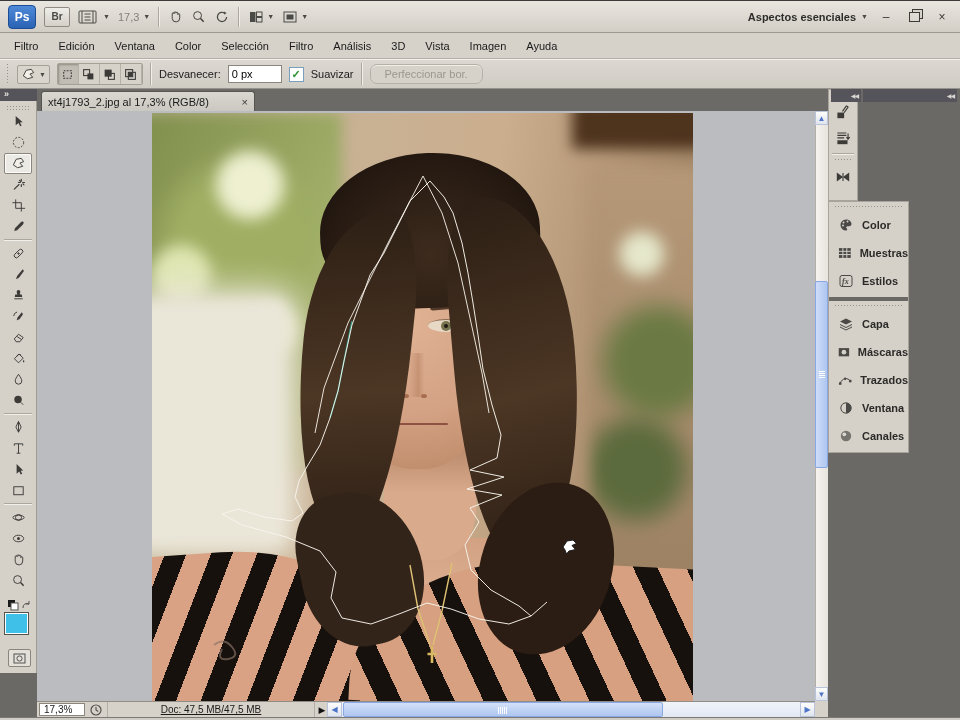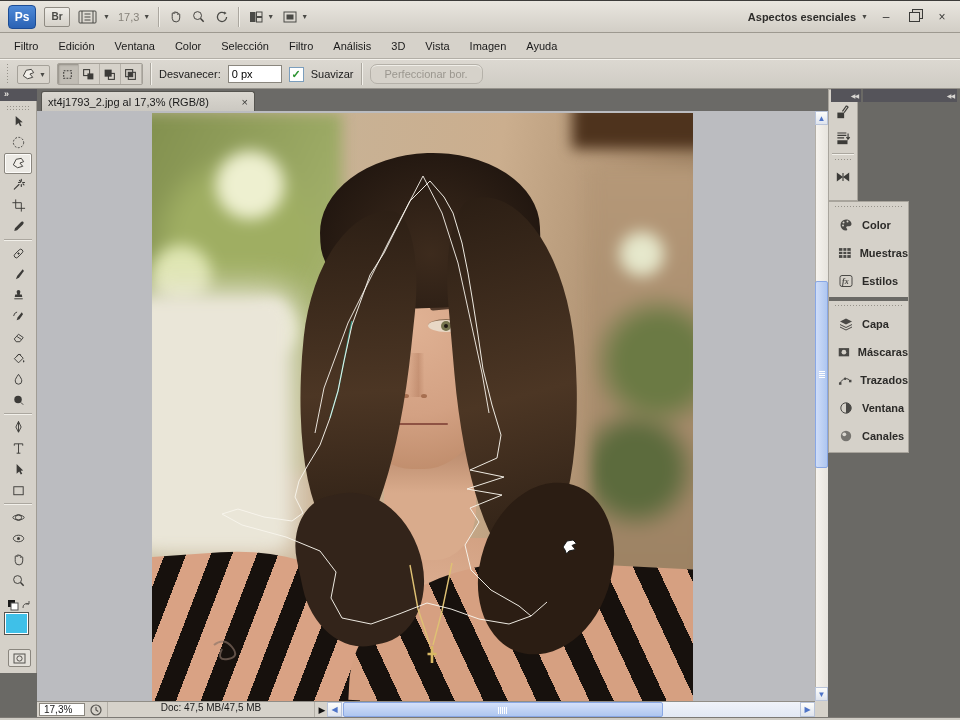--- a/index.html
+++ b/index.html
@@ -136,21 +136,21 @@
   .thumb-grip{position:absolute;left:3px;top:50%;width:6px;height:8px;margin-top:-4px;
      background-image:linear-gradient(#fff 1px,transparent 1px);background-size:2px 2px;}
   #vscroll-up{left:815px;top:110px;} #vscroll-down{left:815px;top:686px;}
 
   
   #statusbar{left:37px;top:700px;width:778px;height:16px;background:#d6d2ca;border-top:1px solid #908d86;box-sizing:border-box;
      display:flex;align-items:center;font-size:10px;}
   #zoomBox{width:46px;height:13px;background:#fff;border:1px solid #8a867e;margin-left:2px;display:flex;align-items:center;padding-left:4px;box-sizing:border-box;}
   #vcIcon{margin:0 4px;}
   #docSection{width:206px;height:15px;border-left:1px solid #b3afa7;border-right:1px solid #b3afa7;
-     display:flex;align-items:flex-start;justify-content:center;}
+     display:flex;align-items:center;justify-content:center;text-decoration:underline;}
   #statusArrow{width:14px;color:#111;font-size:9px;text-align:center;}
   #hscroll{left:327px;top:701px;width:488px;height:15px;background:linear-gradient(#f0f3f9,#e2e8f4);display:flex;}
   .hsb-btn{width:15px;height:15px;background:linear-gradient(#fdfdfb,#dfe4ee);border:1px solid #b9c4da;box-sizing:border-box;
      color:#4e74c8;font-size:8px;display:flex;align-items:center;justify-content:center;}
   #hthumb{position:absolute;left:16px;top:0;width:320px;height:15px;background:linear-gradient(#d4e0f9,#aec6f0);
      border:1px solid #89a7e4;border-radius:2px;box-sizing:border-box;}
   #hthumb .hgrip{position:absolute;top:4px;left:50%;margin-left:-5px;width:10px;height:7px;
      background-image:linear-gradient(90deg,#fff 1px,transparent 1px);background-size:2px 2px;}
   #hscroll-right{position:absolute;right:0;top:0;}
 

